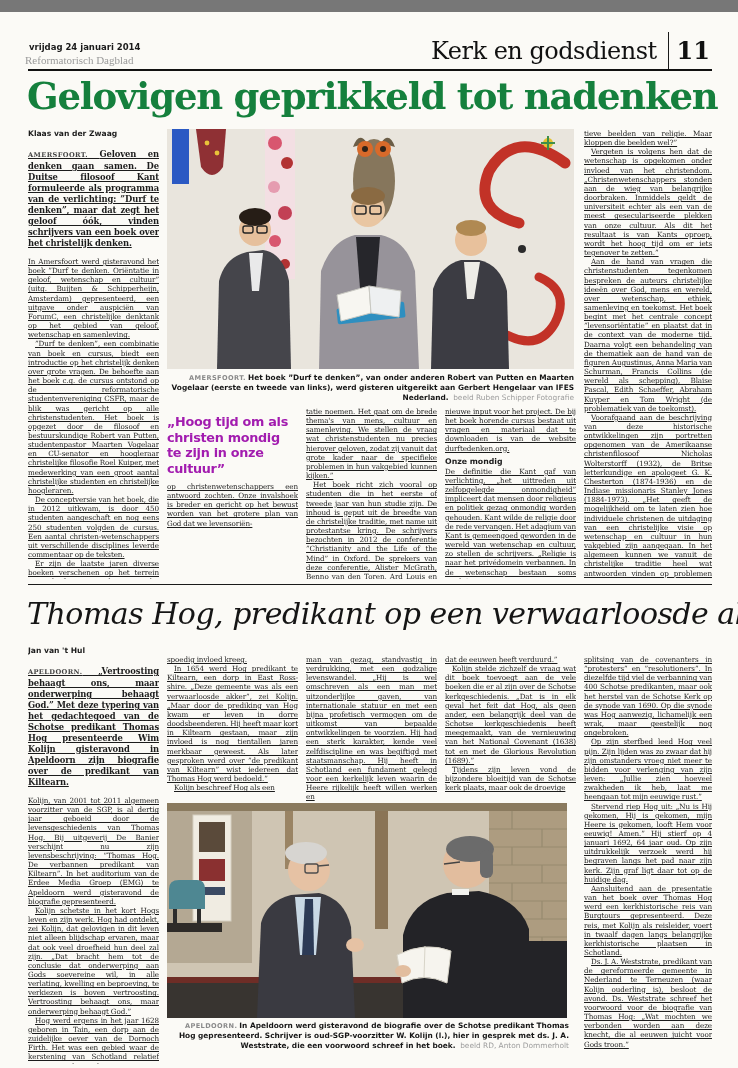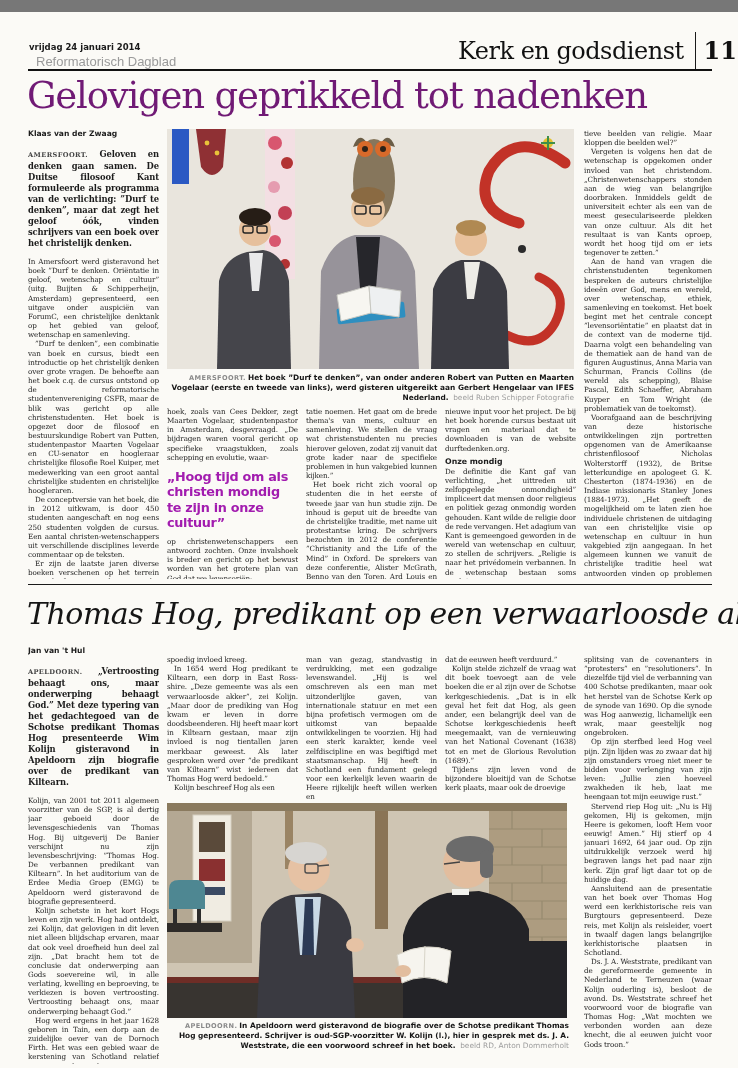--- a/index.html
+++ b/index.html
@@ -1,32 +1,32 @@
 <!DOCTYPE html>
 <html><head>
 <meta charset="utf-8">
 <style>
   html,body{margin:0;padding:0;background:#777;}
   .page{position:relative;width:738px;height:1068px;background:#fbfaf6;overflow:hidden;
         font-family:"DejaVu Serif",serif;color:#1c1c1c;margin:12px auto;}
   
   .mh-date{position:absolute;left:29px;top:30px;font-family:"DejaVu Sans",sans-serif;
            font-weight:bold;font-size:8.5px;color:#1a1a1a;}
-  .mh-paper{position:absolute;left:36px;top:42px;font-family:Liberation Sans, sans-serif;
-            font-size:13px;color:#9a9a9a;}
-  .mh-section{position:absolute;right:1px;top:20px;display:flex;align-items:center;height:37px;}
+  .mh-paper{position:absolute;left:25px;top:42px;font-family:Liberation Serif, serif;
+            font-size:11px;color:#9a9a9a;}
+  .mh-section{position:absolute;right:28px;top:20px;display:flex;align-items:center;height:37px;}
   .mh-section .sec-title{font-size:24px;letter-spacing:-0.5px;color:#111;}
   .mh-section .sec-bar{width:1px;height:37px;background:#1a1a1a;margin:0 8px 0 11px;}
   .mh-section .sec-num{font-size:24px;font-weight:bold;color:#111;}
   .mh-rule{position:absolute;left:28px;width:684px;top:57px;border-top:2px solid #111;}
   
-  .a1-headline{position:absolute;left:27px;top:62px;width:690px;font-size:37px;font-weight:normal;
-               letter-spacing:-1.2px;color:#701a75;line-height:44px;white-space:nowrap;}
+  .a1-headline{position:absolute;left:27px;top:62px;width:690px;font-size:37px;font-weight:bold;
+               letter-spacing:-1.2px;color:#15803d;line-height:44px;white-space:nowrap;}
   .col{position:absolute;overflow:hidden;text-align:justify;}
-  .col p{margin:0;font-size:7.2px;line-height:9.15px;letter-spacing:-0.1px;word-spacing:-0.2px;}
+  .col p{margin:0;font-size:7.2px;line-height:9.15px;letter-spacing:-0.1px;word-spacing:-0.2px;text-decoration:underline;}
   .col p.ind{text-indent:7px;}
   .byline{font-family:"DejaVu Sans",sans-serif;font-weight:bold;font-size:7.6px;
           margin:0 0 11px 0;text-align:left;letter-spacing:0;}
   .intro{font-weight:bold;font-size:8.4px !important;line-height:11px !important;
          margin:0 0 8px 0 !important;}
   .loc{font-size:6.6px;letter-spacing:0.4px;color:#444;font-weight:bold;}
   .a1-col1{left:28px;top:117px;width:131px;height:450px;}
   .a1-col2{left:167px;top:395px;width:131px;height:172px;}
   .a1-col3{left:306px;top:395px;width:131px;height:172px;}
   .a1-col4{left:445px;top:395px;width:131px;height:172px;}
@@ -136,21 +136,20 @@
         <ellipse cx="304" cy="99" rx="15" ry="8" fill="#b08952"></ellipse>
       </g>
     </svg>
   </figure>
   <div class="caption a1-caption">
     <span class="cap-loc">AMERSFOORT.</span><span>Het boek ”Durf te denken”, van onder anderen Robert van Putten en Maarten Vogelaar (eerste en tweede van links), werd gisteren uitgereikt aan Gerbert Hengelaar van IFES Nederland.</span>
     <span class="cap-credit">beeld Ruben Schipper Fotografie</span>
   </div>
 
   <div class="col a1-col2">
-    <p>hoek, zoals van Cees Dekker, zegt Maarten Vogelaar, studentenpastor in Amsterdam, desgevraagd. „De bijdragen waren vooral gericht op specifieke vraagstukken, zoals schepping en evolutie, waar-</p>
     <div class="pullquote">„Hoog tijd om als christen mondig te zijn in onze cultuur”</div>
     <p>op christenwetenschappers een antwoord zochten. Onze invalshoek is breder en gericht op het bewust worden van het grotere plan van God dat we levensoriën-</p>
   </div>
 
   <div class="col a1-col3">
     <p>tatie noemen. Het gaat om de brede thema's van mens, cultuur en samenleving. We stellen de vraag wat christenstudenten nu precies hierover geloven, zodat zij vanuit dat grote kader naar de specifieke problemen in hun vakgebied kunnen kijken.”</p>
     <p class="ind">Het boek richt zich vooral op studenten die in het eerste of tweede jaar van hun studie zijn. De inhoud is geput uit de breedte van de christelijke traditie, met name uit protestantse kring. De schrijvers bezochten in 2012 de conferentie ”Christianity and the Life of the Mind” in Oxford. De sprekers van deze conferentie, Alister McGrath, Benno van den Toren, Ard Louis en Elaine Storkey, gaven</p>
   </div>
 
   <div class="col a1-col4">

